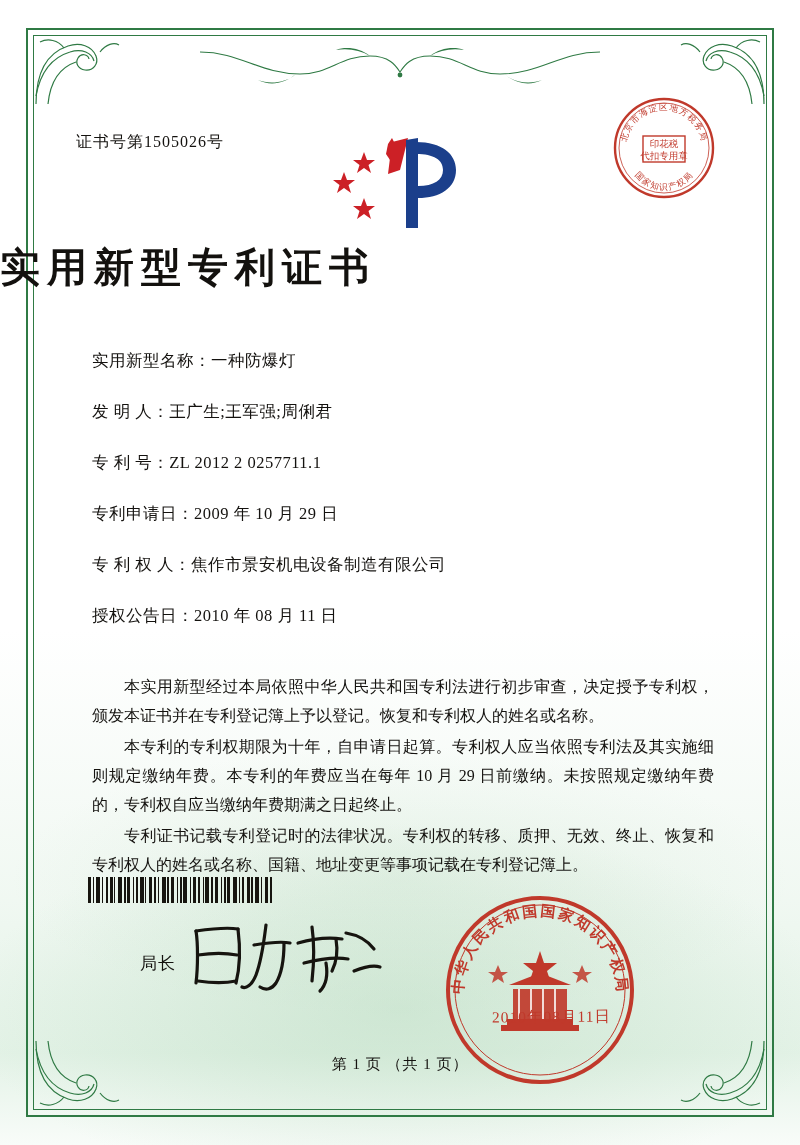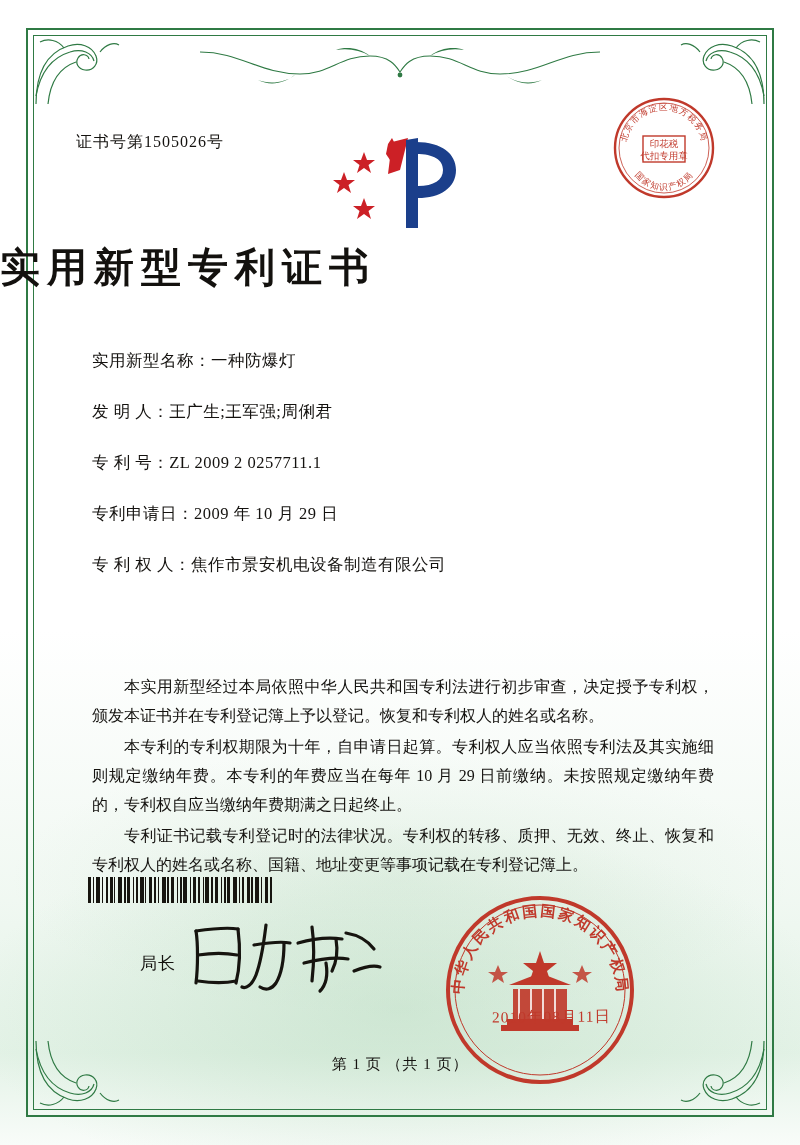--- a/index.html
+++ b/index.html
@@ -274,27 +274,30 @@
   <div class="doc-title">实用新型专利证书</div>
 
   <div class="fields">
     <div class="field">
       <span class="lbl">实用新型名称：</span><span class="val">一种防爆灯</span>
     </div>
     <div class="field">
       <span class="lbl">发  明  人：</span><span class="val">王广生;王军强;周俐君</span>
     </div>
     <div class="field">
-      <span class="lbl">专  利  号：</span><span class="val">ZL 2009 2 0257711.1</span>
+      <span class="lbl">专  利  号：</span><span class="val">ZL 2012 2 0257711.1</span>
     </div>
     <div class="field">
       <span class="lbl">专利申请日：</span><span class="val">2009 年 10 月 29 日</span>
     </div>
     <div class="field">
       <span class="lbl">专 利 权 人：</span><span class="val">焦作市景安机电设备制造有限公司</span>
+    </div>
+    <div class="field">
+      <span class="lbl">授权公告日：</span><span class="val">2010 年 08 月 11 日</span>
     </div>
   </div>
 
   <div class="body-text">
     <p>本实用新型经过本局依照中华人民共和国专利法进行初步审查，决定授予专利权，颁发本证书并在专利登记簿上予以登记。恢复和专利权人的姓名或名称。</p>
     <p>本专利的专利权期限为十年，自申请日起算。专利权人应当依照专利法及其实施细则规定缴纳年费。本专利的年费应当在每年 10 月 29 日前缴纳。未按照规定缴纳年费的，专利权自应当缴纳年费期满之日起终止。</p>
     <p>专利证书记载专利登记时的法律状况。专利权的转移、质押、无效、终止、恢复和专利权人的姓名或名称、国籍、地址变更等事项记载在专利登记簿上。</p>
   </div>
 
   <div class="barcode">

